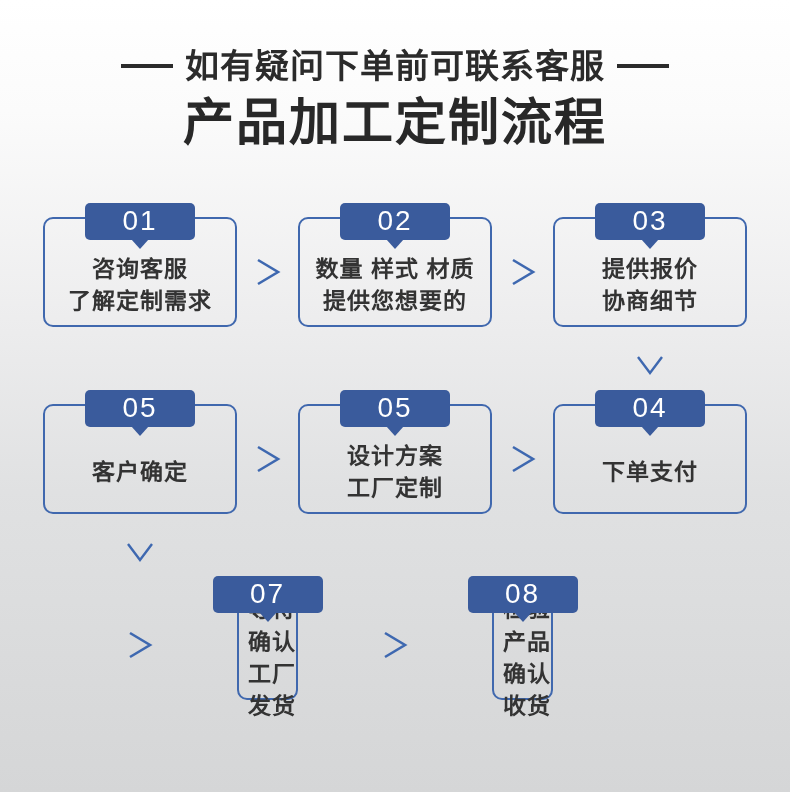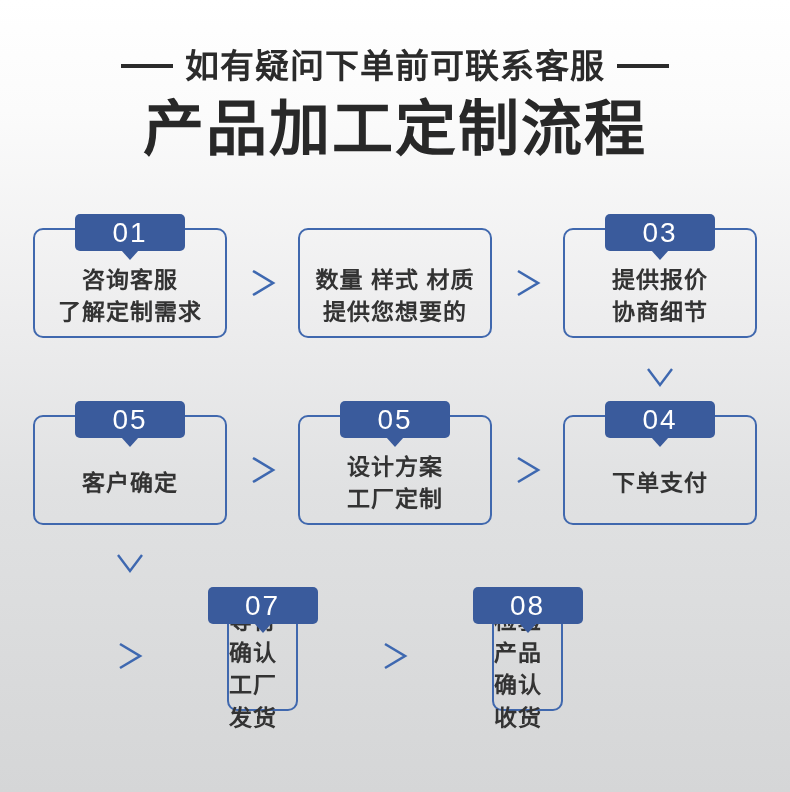--- a/index.html
+++ b/index.html
@@ -25,26 +25,26 @@
   .contact-note{
     margin-top:44px;
     display:flex;align-items:center;justify-content:center;
     font-size:34px;font-weight:700;color:var(--heading-text);
     letter-spacing:1px;line-height:1.3;
   }
   .dash{width:52px;height:4px;background:var(--heading-text);margin:0 12px;display:inline-block;}
   .page-title{
     margin-top:6px;
     text-align:center;
-    font-size:61px;font-weight:900;color:#282828;
+    font-size:51px;font-weight:900;color:#282828;
     letter-spacing:2px;line-height:1.15;
   }
 
   
-  .flow{margin-top:64px;padding:0 33px;}
+  .flow{margin-top:64px;padding:0 43px;}
   .flow-row{
     display:grid;
     grid-template-columns:194px 1fr 194px 1fr 194px;
     align-items:stretch;
   }
   .gap-row{
     display:grid;
     grid-template-columns:194px 1fr 194px 1fr 194px;
     height:77px;
     align-items:center;
@@ -74,21 +74,21 @@
   .badge::after{
     content:"";
     position:absolute;left:50%;bottom:-9px;transform:translateX(-50%);
     width:0;height:0;
     border-left:9px solid transparent;
     border-right:9px solid transparent;
     border-top:10px solid var(--badge-blue);
   }
   .step-line{
     font-size:23px;font-weight:600;color:var(--box-text);
-    line-height:1.4;text-align:left;letter-spacing:1px;
+    line-height:1.4;text-align:right;letter-spacing:1px;
   }
   .step-line:empty{display:none;}
 
   .arrow-cell{
     display:flex;align-items:center;justify-content:center;
     color:var(--arrow-blue);
   }
   .down-cell{
     display:flex;align-items:center;justify-content:center;
     color:var(--arrow-blue);
@@ -115,20 +115,21 @@
         <div class="badge">01</div>
         <div class="step-line">咨询客服</div>
         <div class="step-line">了解定制需求</div>
       </div>
       <div class="arrow-cell">
         <svg width="30" height="40" viewBox="0 0 30 40">
             <polyline points="5,8 25,20 5,32" fill="none" stroke="currentColor" stroke-width="2.6"></polyline>
           </svg>
       </div>
       <div class="step">
+        <div class="badge">02</div>
         <div class="step-line">数量 样式 材质</div>
         <div class="step-line">提供您想要的</div>
       </div>
       <div class="arrow-cell">
         <svg width="30" height="40" viewBox="0 0 30 40">
             <polyline points="5,8 25,20 5,32" fill="none" stroke="currentColor" stroke-width="2.6"></polyline>
           </svg>
       </div>
       <div class="step">
         <div class="badge">03</div>

